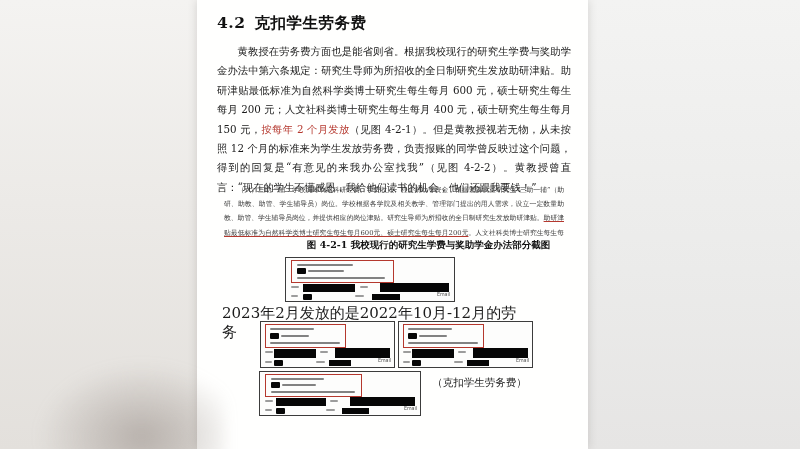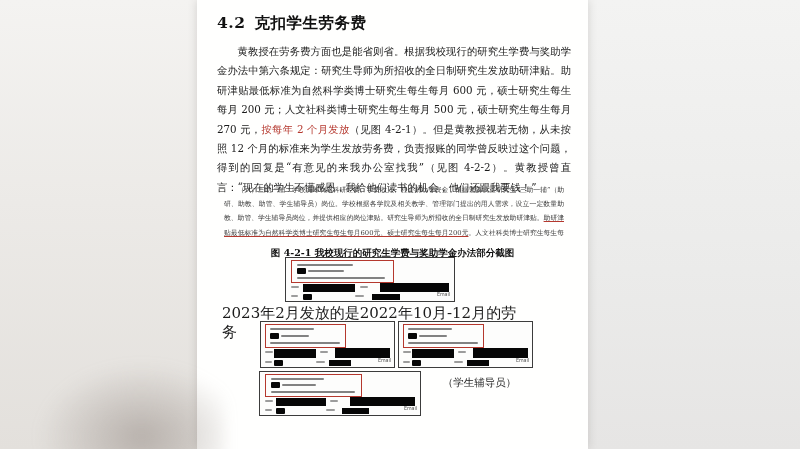--- a/index.html
+++ b/index.html
@@ -18,21 +18,21 @@
            color:#111;letter-spacing:0.5px;}
   .heading .h-num{margin-right:9px;}
   .para{position:absolute;left:20px;top:42px;width:354px;margin:0;font-size:10.3px;
         line-height:19.4px;text-align:justify;text-indent:2em;color:#1b1b1b;}
   .red{color:#b5382e;}
   .quote{position:absolute;left:27px;top:183px;width:340px;height:58px;overflow:hidden;margin:0;
          font-size:6.8px;line-height:14.2px;text-align:justify;text-indent:2em;color:#3d3d3d;}
   .ul{text-decoration:underline;text-decoration-color:#b5382e;text-underline-offset:1px;}
   .cap{position:absolute;left:0;width:391px;text-align:center;font-weight:bold;
        font-size:9.5px;color:#111;}
-  .cap1{top:247px;}
+  .cap1{top:239px;padding-left:36px;}
   .cap2{top:421px;}
   .note1{position:absolute;left:25px;top:304px;width:300px;text-align:left;
          font-size:15px;color:#1b1b1b;}
   .note2{position:absolute;left:210px;top:375px;width:145px;text-align:center;
          font-size:10.5px;line-height:15px;color:#1b1b1b;}
   
   .shot{position:absolute;background:#fdfdfc;border:1px solid #3c3c3c;box-sizing:border-box;}
   .shot>*{position:absolute;}
   .redbox{left:3%;top:5%;width:61%;height:52%;border:1px solid #b5382e;box-sizing:border-box;}
   .redbox>*{position:absolute;}
@@ -59,21 +59,21 @@
 <body>
 
 <div class="canvas">
   <div class="bg-left"></div>
   <div class="bg-right"></div>
 
   <div class="page">
 
     <h1 class="heading"><span class="h-num">4.2</span><span class="h-text">克扣学生劳务费</span></h1>
 
-    <p class="para"><span>黄教授在劳务费方面也是能省则省。根据我校现行的研究生学费与奖助学金办法中第六条规定：研究生导师为所招收的全日制研究生发放助研津贴。助研津贴最低标准为自然科学类博士研究生每生每月 600 元，硕士研究生每生每月 200 元；人文社科类博士研究生每生每月 500 元，硕士研究生每生每月 270 元，</span><span class="red">按每年 2 个月发放</span><span>（见图 4-2-1）。但是黄教授视若无物，从未按照 12 个月的标准来为学生发放劳务费，负责报账的同学曾反映过这个问题，得到的回复是“有意见的来我办公室找我”（见图 4-2-2）。黄教授曾直言：“现在的学生不懂感恩，我给他们读书的机会，他们还跟我要钱！”</span></p>
+    <p class="para"><span>黄教授在劳务费方面也是能省则省。根据我校现行的研究生学费与奖助学金办法中第六条规定：研究生导师为所招收的全日制研究生发放助研津贴。助研津贴最低标准为自然科学类博士研究生每生每月 600 元，硕士研究生每生每月 200 元；人文社科类博士研究生每生每月 400 元，硕士研究生每生每月 150 元，</span><span class="red">按每年 2 个月发放</span><span>（见图 4-2-1）。但是黄教授视若无物，从未按照 12 个月的标准来为学生发放劳务费，负责报账的同学曾反映过这个问题，得到的回复是“有意见的来我办公室找我”（见图 4-2-2）。黄教授曾直言：“现在的学生不懂感恩，我给他们读书的机会，他们还跟我要钱！”</span></p>
 
     <p class="quote"><span>（六）三助一辅：学校统筹利用科研经费、学费收入、社会捐助等资金，根据需要设置研究生“三助一辅”（助研、助教、助管、学生辅导员）岗位。学校根据各学院及相关教学、管理部门提出的用人需求，设立一定数量助教、助管、学生辅导员岗位，并提供相应的岗位津贴。研究生导师为所招收的全日制研究生发放助研津贴。</span><span class="ul">助研津贴最低标准为自然科学类博士研究生每生每月600元、硕士研究生每生每月200元</span><span>。人文社科类博士研究生每生每月500元、硕士研究生每生每月150元。</span></p>
 
     <div class="cap cap1">图 4-2-1 我校现行的研究生学费与奖助学金办法部分截图</div>
 
     <div class="shot" style="left:88px;top:257px;width:170px;height:45px;">
       <div class="redbox">
         <div class="rb-line rb1"></div>
         <span class="blob rb-blob"></span>
         <div class="rb-line rb2"></div>
@@ -140,19 +140,19 @@
       <span class="stub s2"></span>
       <div class="bar bar-right"></div>
       <span class="stub s3"></span>
       <span class="blob blob-b"></span>
       <span class="stub s4"></span>
       <span class="bar-sm"></span>
       <span class="email">Email</span>
     </div>
 
     <div class="note2">
-      <div>（学生辅导员）</div>
+      <div>（克扣学生劳务费）</div>
     </div>
 
   </div>
 
   <div class="blur-patch"></div>
 </div>
 
 </body></html>

